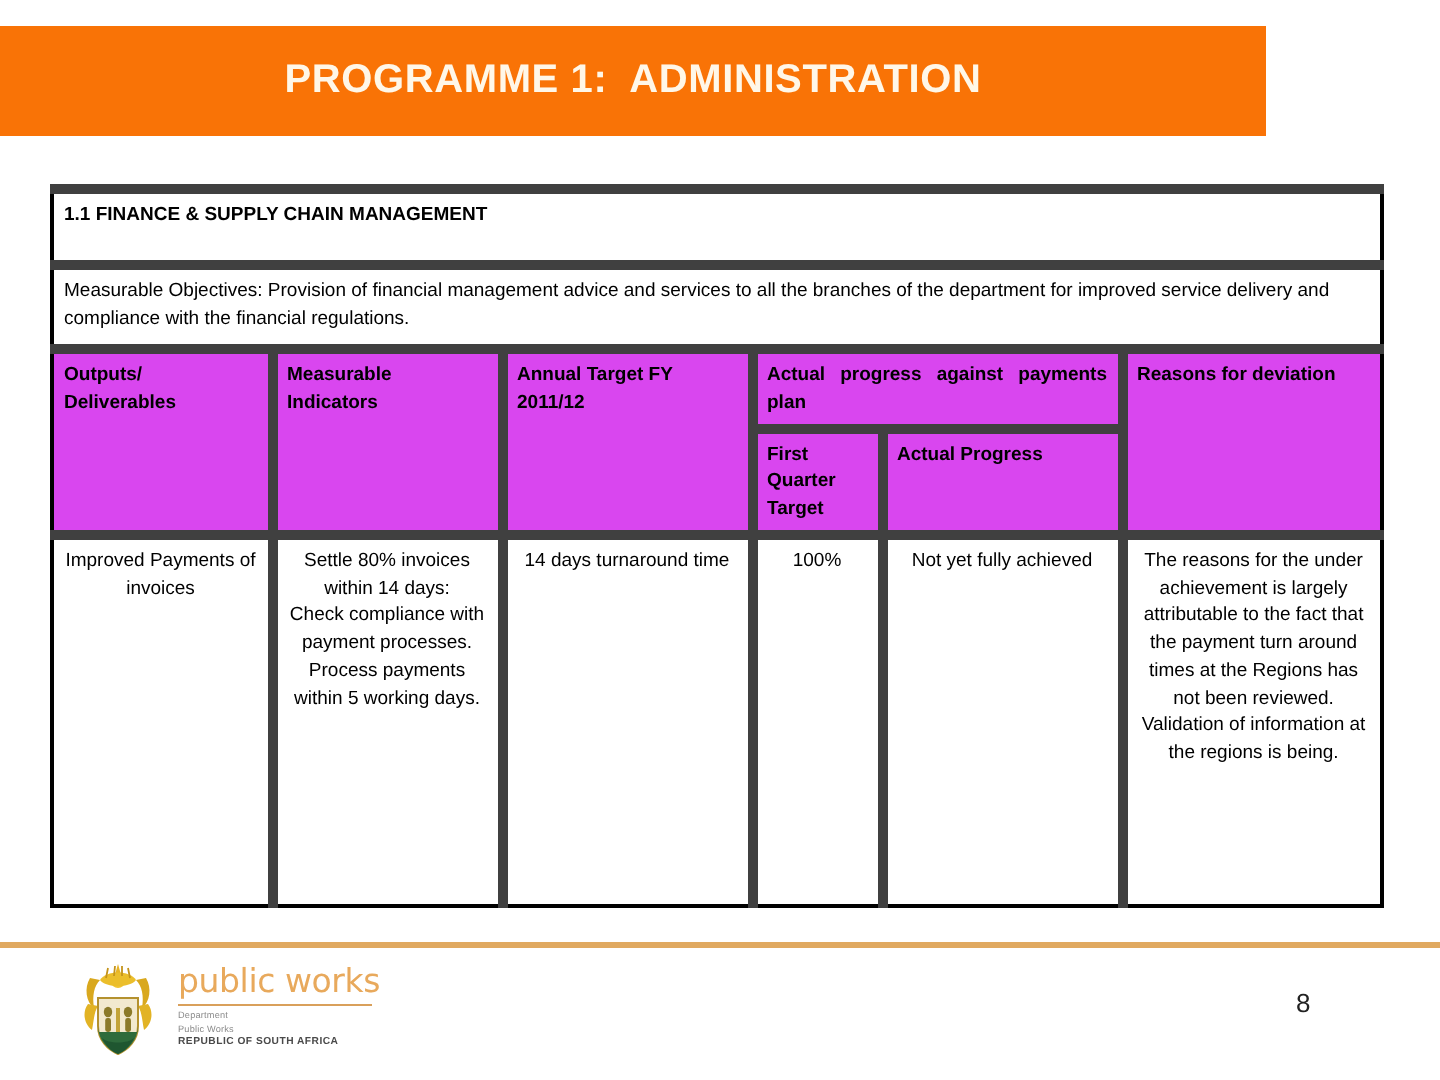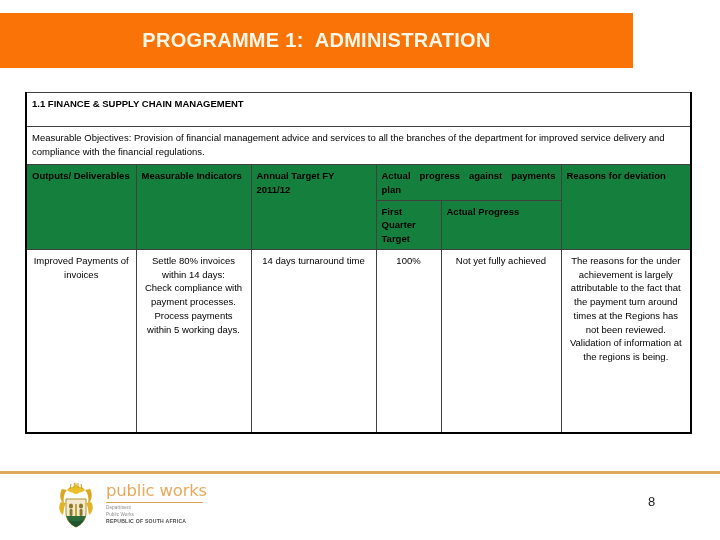--- a/index.html
+++ b/index.html
@@ -42,21 +42,21 @@
     top: 92px;
     width: 665px;
   }
   table.report {
     border-collapse: collapse;
     width: 665px;
     table-layout: fixed;
     background: #ffffff;
   }
   table.report td {
-    border: 1px solid #404040;
+    border: 5px solid #404040;
     vertical-align: top;
     padding: 4px 5px 3px 5px;
     font-size: 9.5px;
     color: #000000;
     line-height: 1.45;
   }
   .outer-top td { border-top: 2px solid #000; }
   .title-cell {
     font-weight: bold;
     font-size: 10.5px;
@@ -67,21 +67,21 @@
   }
   .obj-cell {
     font-size: 9.5px;
     height: 30px;
     border-left: 2px solid #000 !important;
     border-right: 2px solid #000 !important;
   }
   .obj-label { font-weight: normal; }
 
   .hdr td {
-    background: #15803d;
+    background: #d946ef;
     font-weight: bold;
     font-size: 10px;
     line-height: 1.35;
     vertical-align: top;
   }
   .hdr td.edge-l { border-left: 2px solid #000; }
   .hdr td.edge-r { border-right: 2px solid #000; }
   .justify { text-align: justify; text-align-last: justify; }
 
   .body-row td {
@@ -100,21 +100,21 @@
     position: absolute;
     left: 0;
     top: 471px;
     width: 720px;
     height: 3px;
     background: #DFA champagne;
     background: #E0A960;
   }
   .footer {
     position: absolute;
-    left: 55px;
+    left: 38px;
     top: 480px;
     display: flex;
     align-items: center;
     gap: 9px;
   }
   .coat {
     width: 42px;
     height: 48px;
     position: relative;
   }

